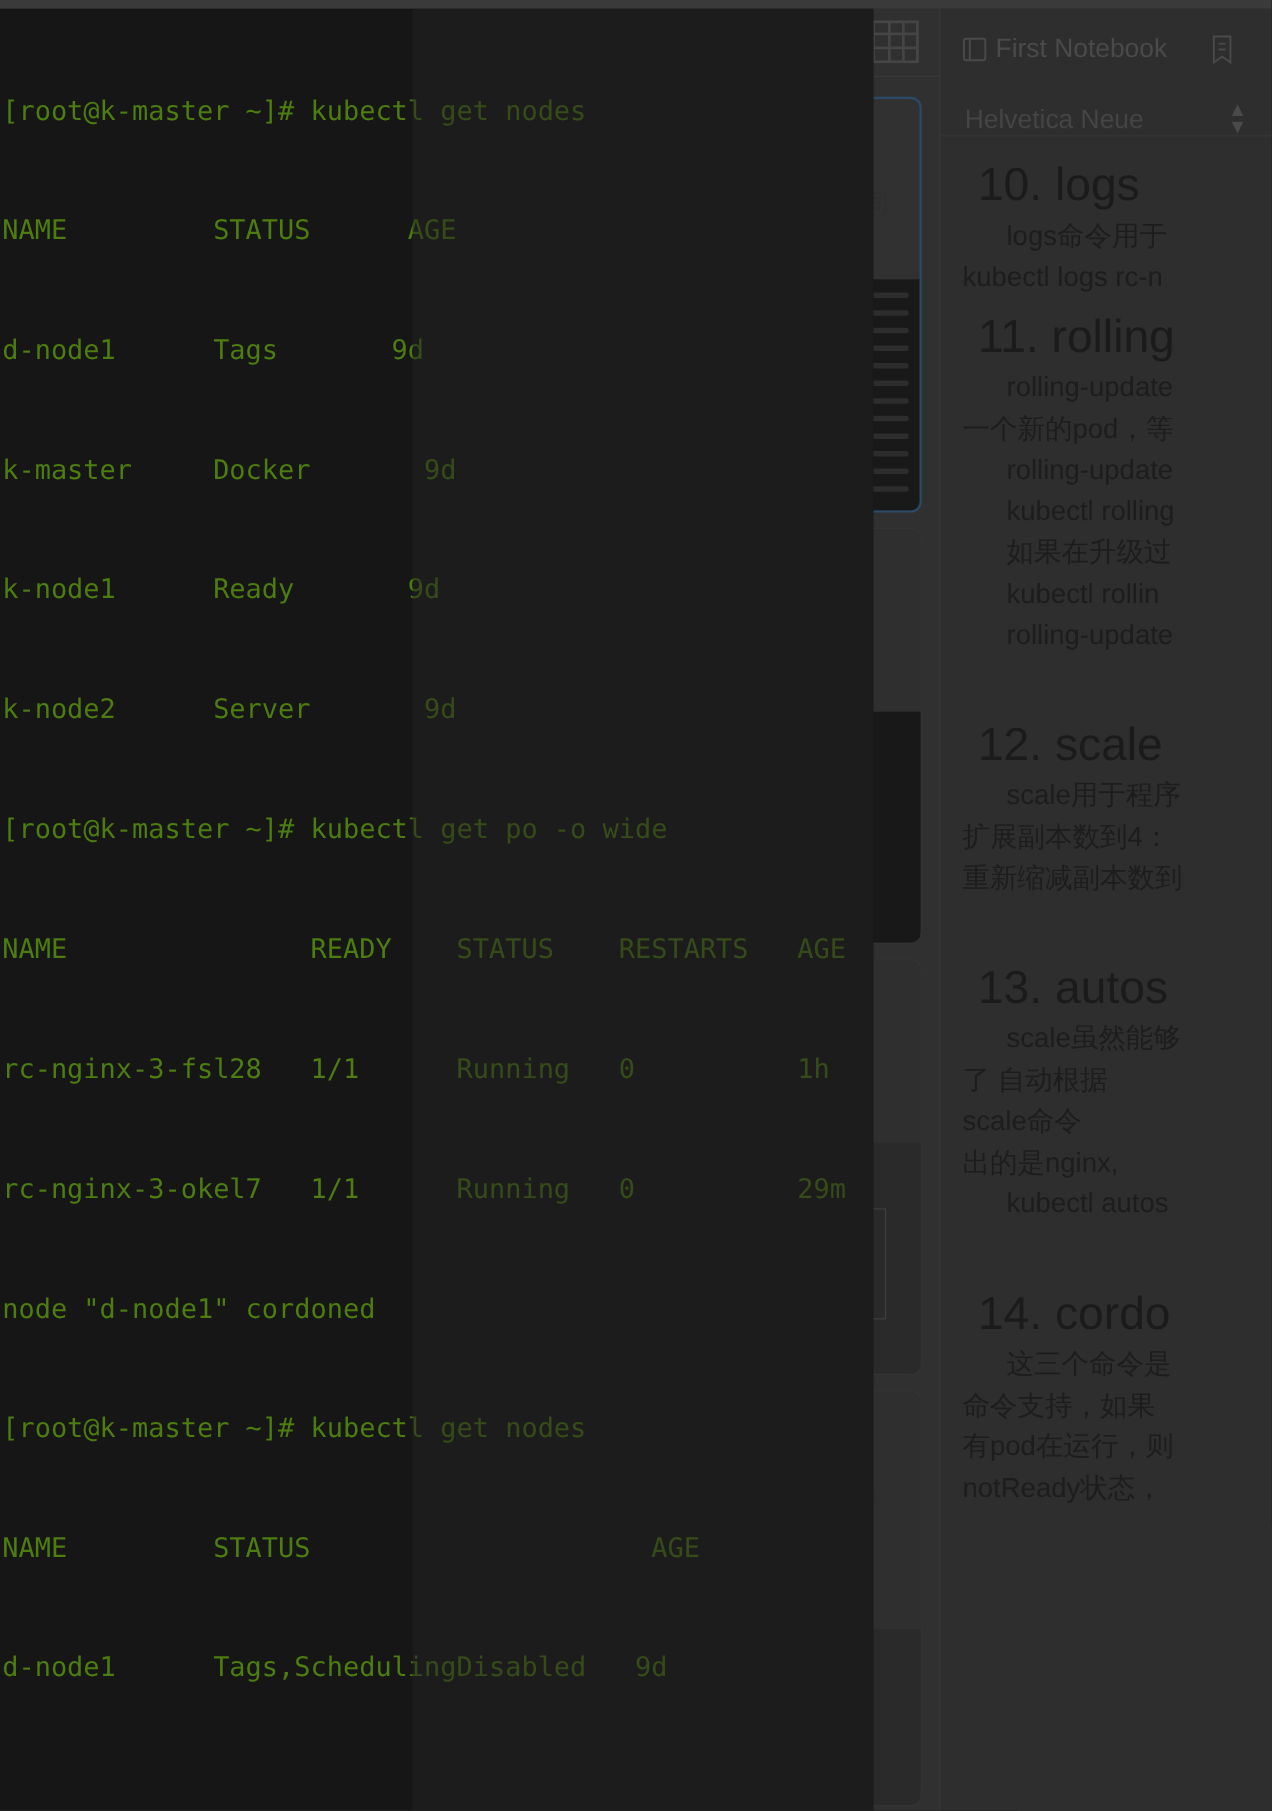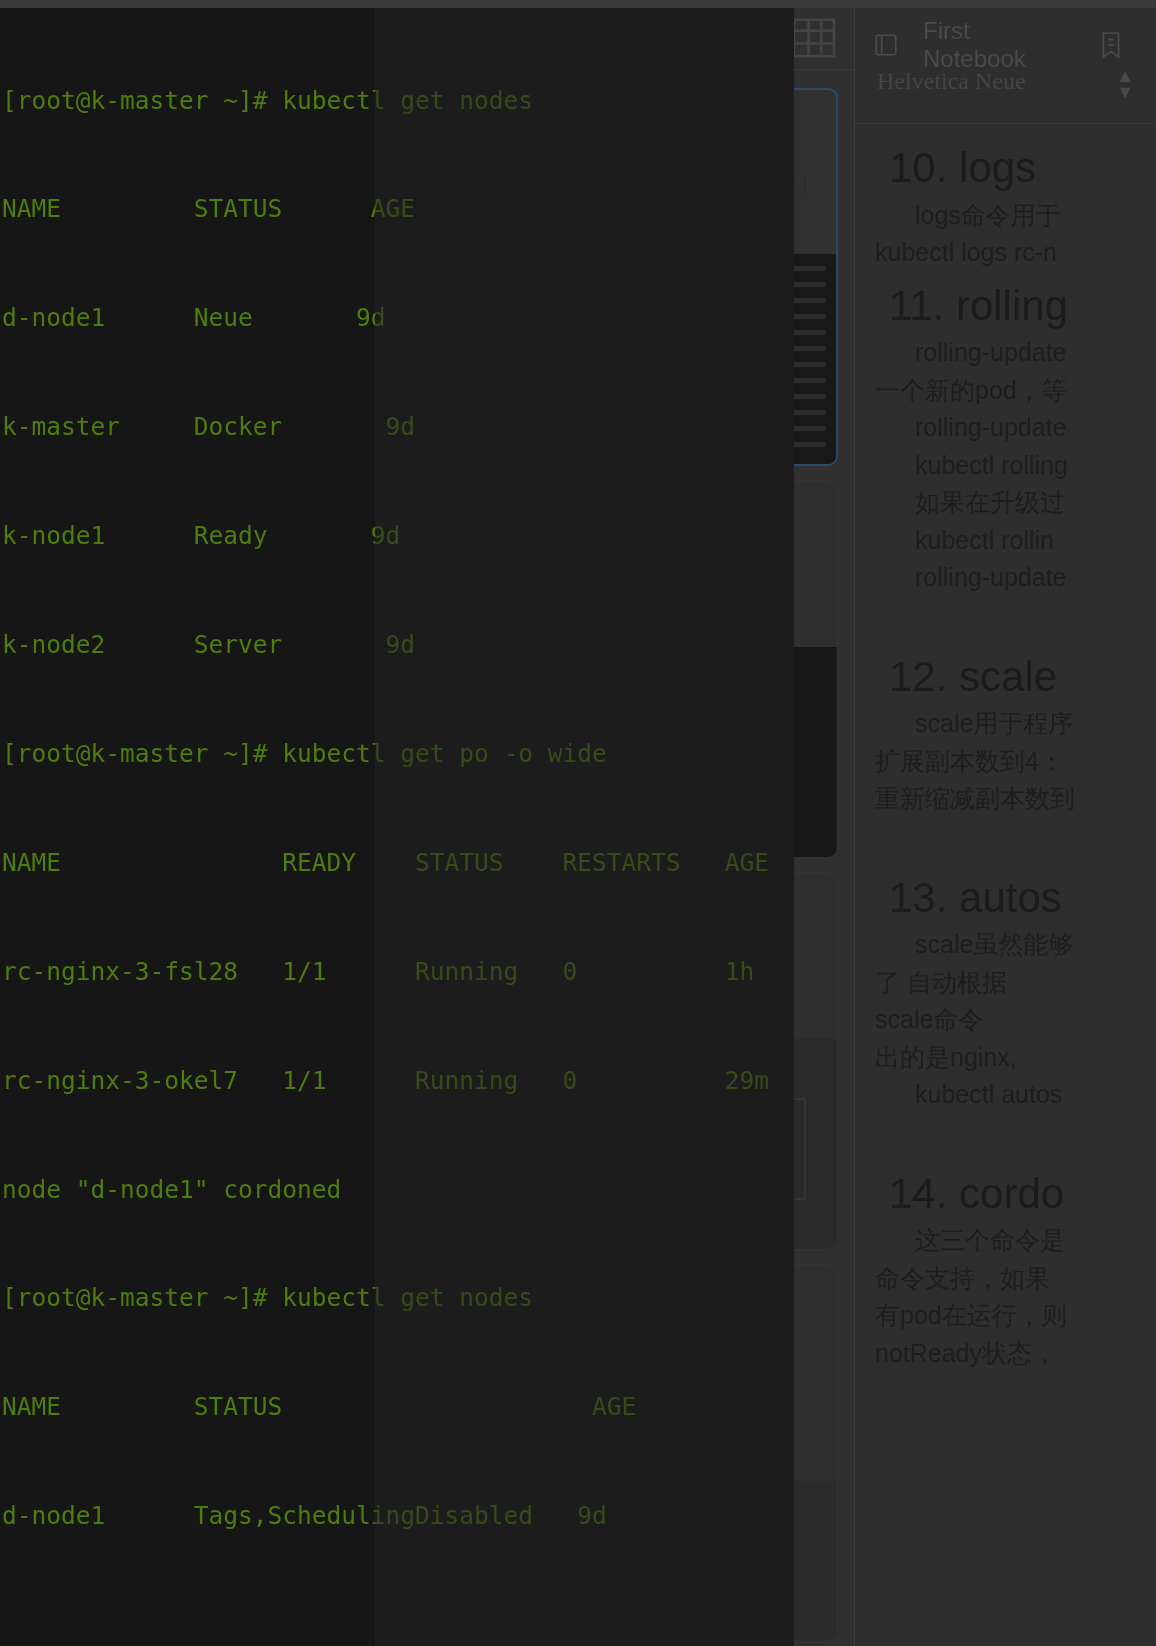--- a/index.html
+++ b/index.html
@@ -95,30 +95,30 @@
   .thumb-lines { padding:12px 10px; }
   .thumb-lines div {
     height:5px; background:#2d2d2d; margin-bottom:11px; border-radius:2px;
   }
   .thumb-diagram { position:absolute; inset:0; opacity:.5; }
   .thumb-diagram svg { width:100%; height:100%; }
 
   
   .editor { flex:1; height:100%; background:#2e2e2e; }
   .editor-head {
-    height:60px; display:flex; align-items:center; gap:24px;
+    height:60px; display:flex; align-items:center; gap:6px;
     padding:14px 32px 0 18px; color:#4a4a4a; font-size:24px;
   }
   .nb-ico { width:26px; height:26px; }
   .nb-ico svg { width:26px; height:26px; display:block; }
   .tag-ico { margin-left:auto; width:26px; height:28px; }
   .tag-ico svg { width:26px; height:28px; display:block; }
   .font-row {
-    height:56px; display:flex; align-items:flex-start; padding:0 22px;
-    color:#454545; font-size:24px; border-bottom:1px solid #383838;font-family:Liberation Serif, serif;
+    height:56px; display:flex; align-items:flex-end; padding:0 22px;
+    color:#454545; font-size:24px; border-bottom:1px solid #383838;
   }
   .stepper { margin-left:auto; color:#4a4a4a; font-size:18px; line-height:.9; text-align:center; }
   .editor-body { padding:10px 0 0 20px; }
   .ed-h { font-size:42px; color:#1b1b1b; line-height:1.25; white-space:nowrap; margin:8px 0 2px 14px; }
   .ed-p { font-size:25px; color:#1d1d1d; line-height:1.5; white-space:nowrap; }
   .ed-p.ind { margin-left:40px; }
   .ed-gap { height:46px; }
 
   
   .terminal {
@@ -405,21 +405,21 @@
         <div class="ed-p">命令支持，如果</div>
         <div class="ed-p">有pod在运行，则</div>
         <div class="ed-p">notReady状态，</div>
       </div>
     </div>
   </div>
 
   <div class="terminal">
     <div class="term-line">[root@k-master ~]# kubectl get nodes</div>
     <div class="term-line">NAME         STATUS      AGE</div>
-    <div class="term-line">d-node1      Neue       9d</div>
+    <div class="term-line">d-node1      Tags       9d</div>
     <div class="term-line">k-master     Docker       9d</div>
     <div class="term-line">k-node1      Ready       9d</div>
     <div class="term-line">k-node2      Server       9d</div>
     <div class="term-line">[root@k-master ~]# kubectl get po -o wide</div>
     <div class="term-line">NAME               READY    STATUS    RESTARTS   AGE      NODE</div>
     <div class="term-line">rc-nginx-3-fsl28   1/1      Running   0          1h       d-node1</div>
     <div class="term-line">rc-nginx-3-okel7   1/1      Running   0          29m      k-node2</div>
     <div class="term-line">node "d-node1" cordoned</div>
     <div class="term-line">[root@k-master ~]# kubectl get nodes</div>
     <div class="term-line">NAME         STATUS                     AGE</div>

